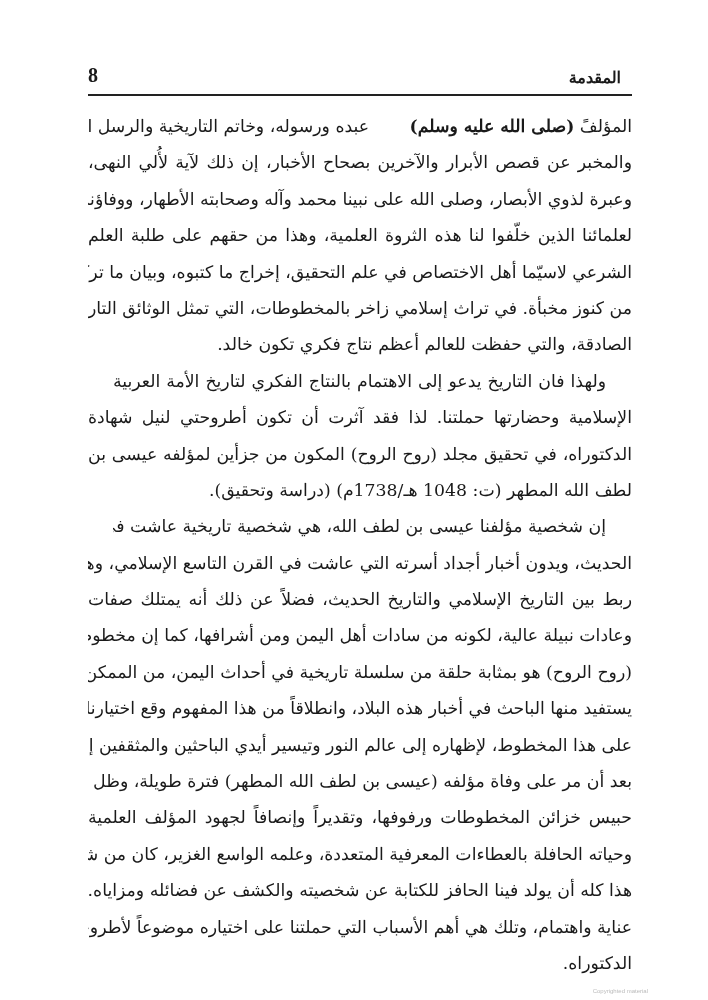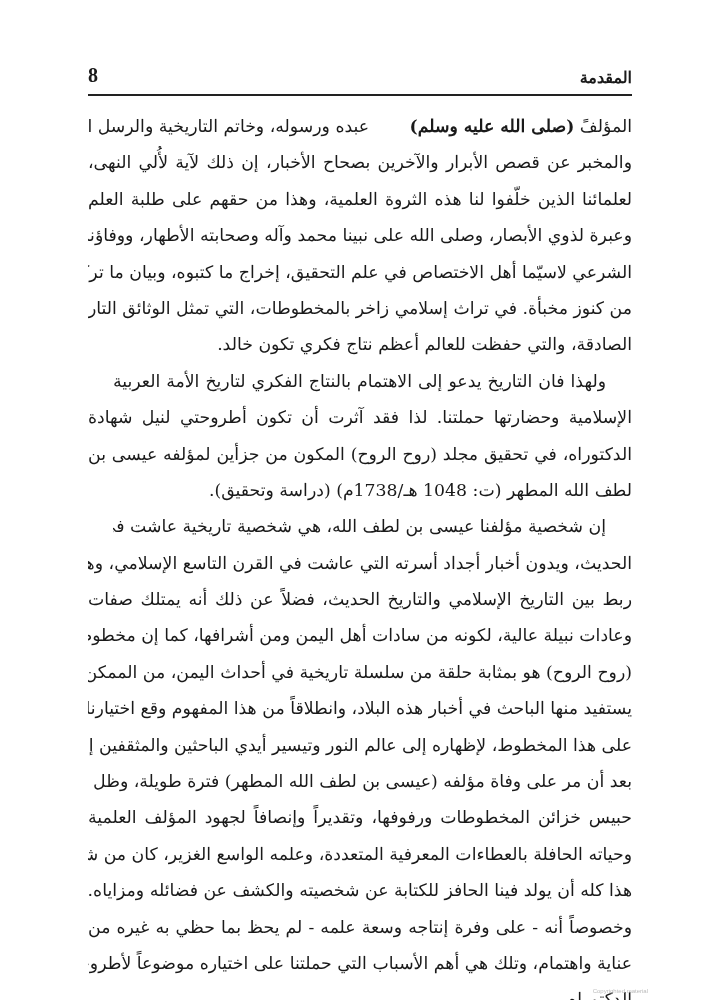--- a/index.html
+++ b/index.html
@@ -1,60 +1,59 @@
 <!DOCTYPE html>
 <html><head>
 <meta charset="utf-8">
 <style>
   html, body { margin:0; padding:0; background:#ffffff; }
   body { width:708px; height:1000px; position:relative; overflow:hidden; }
   .page { position:absolute; left:88px; top:60px; width:544px; direction:rtl; color:#1a1a1a;
           font-family:"DejaVu Serif","Liberation Serif",serif; }
   .running-head { position:relative; height:34px; border-bottom:2px solid #222; }
-  .head-title { position:absolute; right:0; top:8px; font-size:16px; font-weight:bold; }
+  .head-title { position:absolute; right:11px; top:8px; font-size:16px; font-weight:bold; }
   .page-num { position:absolute; left:0; top:4px; font-size:20px; font-weight:bold; font-family:"Liberation Serif",serif; direction:ltr; }
   .body { margin-top:12px; font-size:17.3px; line-height:36.4px; text-align:justify; text-align-last:auto; }
   .line { display:block; text-align:justify; text-align-last:justify; white-space:nowrap; overflow:hidden; height:36.4px; }
   .line.last { text-align-last:right; }
   .line.indent { padding-right:26px;margin-left:25px; }
   .bold { font-weight:bold;margin-left:35px; }
   .watermark { position:absolute; right:60px; top:988px; font-size:6px; color:#bbb; font-family:"Liberation Sans",sans-serif; }
 </style>
 </head>
 <body>
 
 <div class="page">
   <div class="running-head">
     <span class="head-title">المقدمة</span>
     <span class="page-num">8</span>
   </div>
   <div class="body">
     <span class="line"><span>المؤلفً </span><span class="bold">(صلى الله عليه وسلم)</span><span> عبده ورسوله، وخاتم التاريخية والرسل الأبرار،</span></span>
     <span class="line">والمخبر عن قصص الأبرار والآخرين بصحاح الأخبار، إن ذلك لآية لأُلي النهى،</span>
+    <span class="line">وعبرة لذوي الأبصار، وصلى الله على نبينا محمد وآله وصحابته الأطهار، ووفاؤنا</span>
     <span class="line">لعلمائنا الذين خلّفوا لنا هذه الثروة العلمية، وهذا من حقهم على طلبة العلم</span>
-    <span class="line">وعبرة لذوي الأبصار، وصلى الله على نبينا محمد وآله وصحابته الأطهار، ووفاؤنا</span>
     <span class="line">الشرعي لاسيّما أهل الاختصاص في علم التحقيق، إخراج ما كتبوه، وبيان ما تركوه</span>
     <span class="line">من كنوز مخبأة. في تراث إسلامي زاخر بالمخطوطات، التي تمثل الوثائق التاريخية</span>
     <span class="line last">الصادقة، والتي حفظت للعالم أعظم نتاج فكري تكون خالد.</span>
 
     <span class="line indent">ولهذا فان التاريخ يدعو إلى الاهتمام بالنتاج الفكري لتاريخ الأمة العربية</span>
     <span class="line">الإسلامية وحضارتها حملتنا. لذا فقد آثرت أن تكون أطروحتي لنيل شهادة</span>
     <span class="line">الدكتوراه، في تحقيق مجلد (روح الروح) المكون من جزأين لمؤلفه عيسى بن</span>
     <span class="line last">لطف الله المطهر (ت: 1048 هـ/1738م) (دراسة وتحقيق).</span>
 
     <span class="line indent">إن شخصية مؤلفنا عيسى بن لطف الله، هي شخصية تاريخية عاشت في العصر</span>
     <span class="line">الحديث، ويدون أخبار أجداد أسرته التي عاشت في القرن التاسع الإسلامي، وهذا</span>
     <span class="line">ربط بين التاريخ الإسلامي والتاريخ الحديث، فضلاً عن ذلك أنه يمتلك صفات</span>
     <span class="line">وعادات نبيلة عالية، لكونه من سادات أهل اليمن ومن أشرافها، كما إن مخطوط</span>
     <span class="line">(روح الروح) هو بمثابة حلقة من سلسلة تاريخية في أحداث اليمن، من الممكن أن</span>
     <span class="line">يستفيد منها الباحث في أخبار هذه البلاد، وانطلاقاً من هذا المفهوم وقع اختيارنا</span>
     <span class="line">على هذا المخطوط، لإظهاره إلى عالم النور وتيسير أيدي الباحثين والمثقفين إليه</span>
     <span class="line">بعد أن مر على وفاة مؤلفه (عيسى بن لطف الله المطهر) فترة طويلة، وظل كتابه</span>
     <span class="line">حبيس خزائن المخطوطات ورفوفها، وتقديراً وإنصافاً لجهود المؤلف العلمية</span>
     <span class="line">وحياته الحافلة بالعطاءات المعرفية المتعددة، وعلمه الواسع الغزير، كان من شأن</span>
     <span class="line">هذا كله أن يولد فينا الحافز للكتابة عن شخصيته والكشف عن فضائله ومزاياه.</span>
-    <span class="line">وخصوصاً أنه - على وفرة إنتاجه وسعة علمه - لم يحظ بما حظي به غيره من</span>
     <span class="line">عناية واهتمام، وتلك هي أهم الأسباب التي حملتنا على اختياره موضوعاً لأطروحة</span>
     <span class="line last">الدكتوراه.</span>
 
   </div>
 </div>
 <div class="watermark">Copyrighted material</div>
 
 </body></html>

